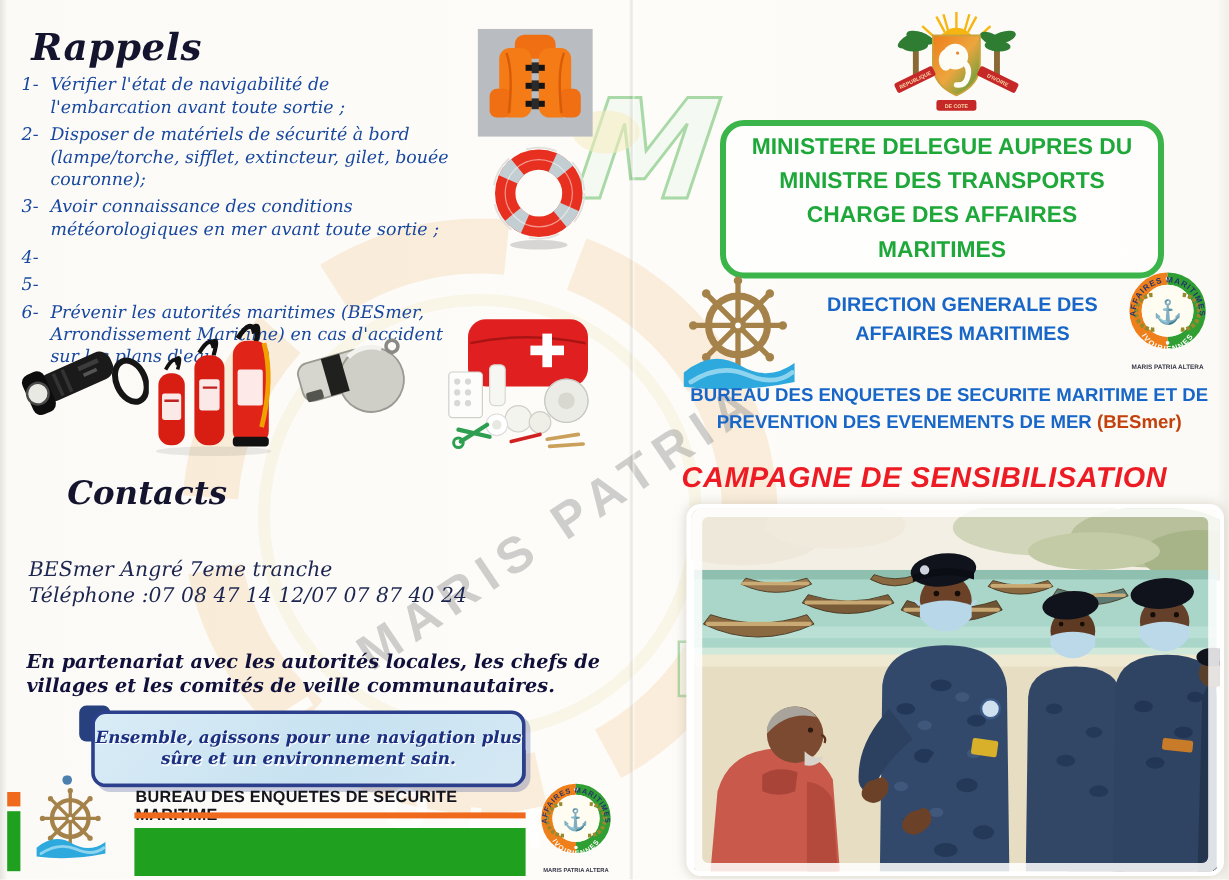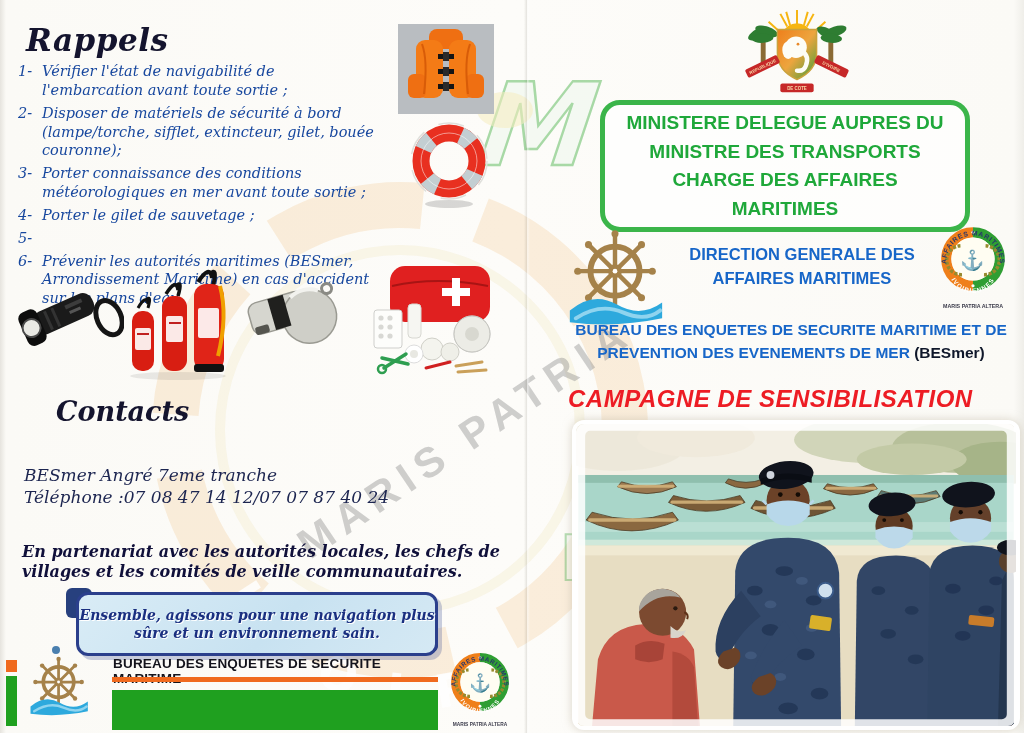--- a/index.html
+++ b/index.html
@@ -50,21 +50,21 @@
   .arms{left:733px;top:6px;}
   .mbox{left:600px;top:100px;width:360px;height:122px;border:5px solid #3bb54a;border-radius:20px;
     display:flex;align-items:center;justify-content:flex-end;background:rgba(255,255,255,.65);}
   .mbox .txt{font-size:19px;font-weight:bold;color:#1fa83a;text-align:center;line-height:1.5;padding:0 18px;}
   .wheel-dg{left:556px;top:226px;}
   .dg-title{left:676px;top:243px;width:252px;font-size:16.5px;font-weight:bold;color:#1766c8;
     text-align:center;line-height:1.45;}
   .badge-dg{left:926px;top:226px;}
   .bureau-line{left:560px;top:318px;width:462px;font-size:15.5px;font-weight:bold;color:#1766c8;
     text-align:center;line-height:1.5;}
-  .bureau-line .grn{color:#0f172a;}
+  .bureau-line .grn{color:#c2410c;}
   .campagne{left:568px;top:385px;width:420px;font-size:24px;font-weight:bold;font-style:italic;color:#ed1c24;
     letter-spacing:.5px;}
   .photo-wrap{left:572px;top:420px;width:448px;height:310px;background:#fff;border-radius:12px;padding:4px;
     box-sizing:border-box;box-shadow:0 0 10px rgba(190,180,160,.55);}
   .photo-wrap svg{border-radius:8px;display:block;}
 </style>
 </head>
 <body>
 
 <svg width="0" height="0" style="position:absolute" aria-hidden="true">
@@ -148,25 +148,24 @@
   <div class="item">
     <span class="num">1-</span>
       <span>Vérifier l'état de navigabilité de l'embarcation avant toute sortie ;</span>
     </div>
   <div class="item">
     <span class="num">2-</span>
       <span>Disposer de matériels de sécurité à bord (lampe/torche, sifflet, extincteur, gilet, bouée couronne);</span>
     </div>
   <div class="item">
     <span class="num">3-</span>
-      <span>Porter connaissance des conditions météorologiques en mer avant toute sortie ;</span>
+      <span>Avoir connaissance des conditions météorologiques en mer avant toute sortie ;</span>
     </div>
   <div class="item">
     <span class="num">4-</span>
-      <span>Porter le gilet de sauvetage ;</span>
     </div>
   <div class="item">
     <span class="num">5-</span>
     </div>
   <div class="item">
     <span class="num">6-</span>
       <span>Prévenir les autorités maritimes (BESmer, Arrondissement Maritime) en cas d'accident sur les plans d'eau</span>
     </div>
 </div>
 

